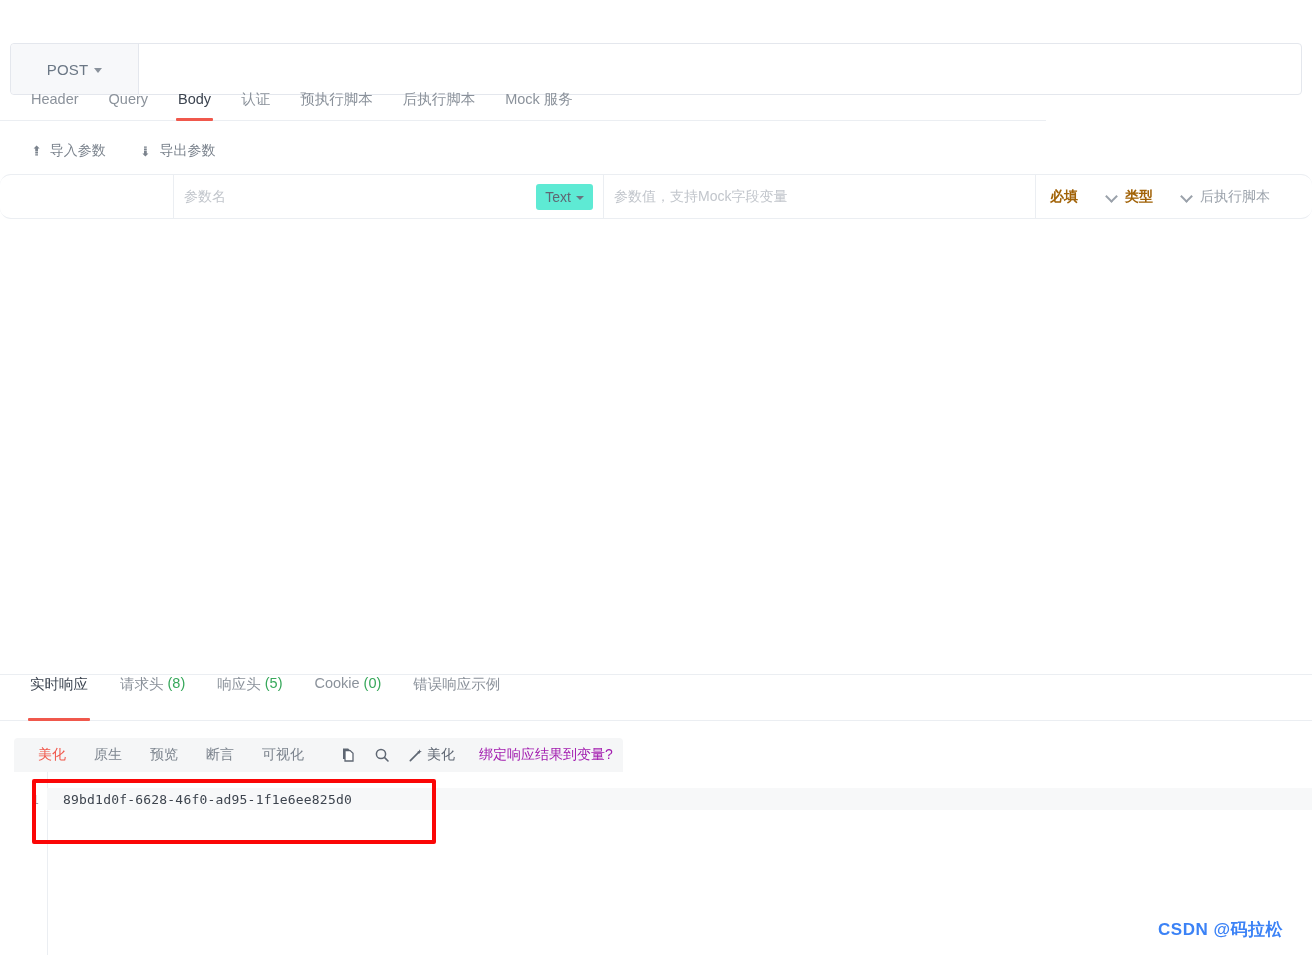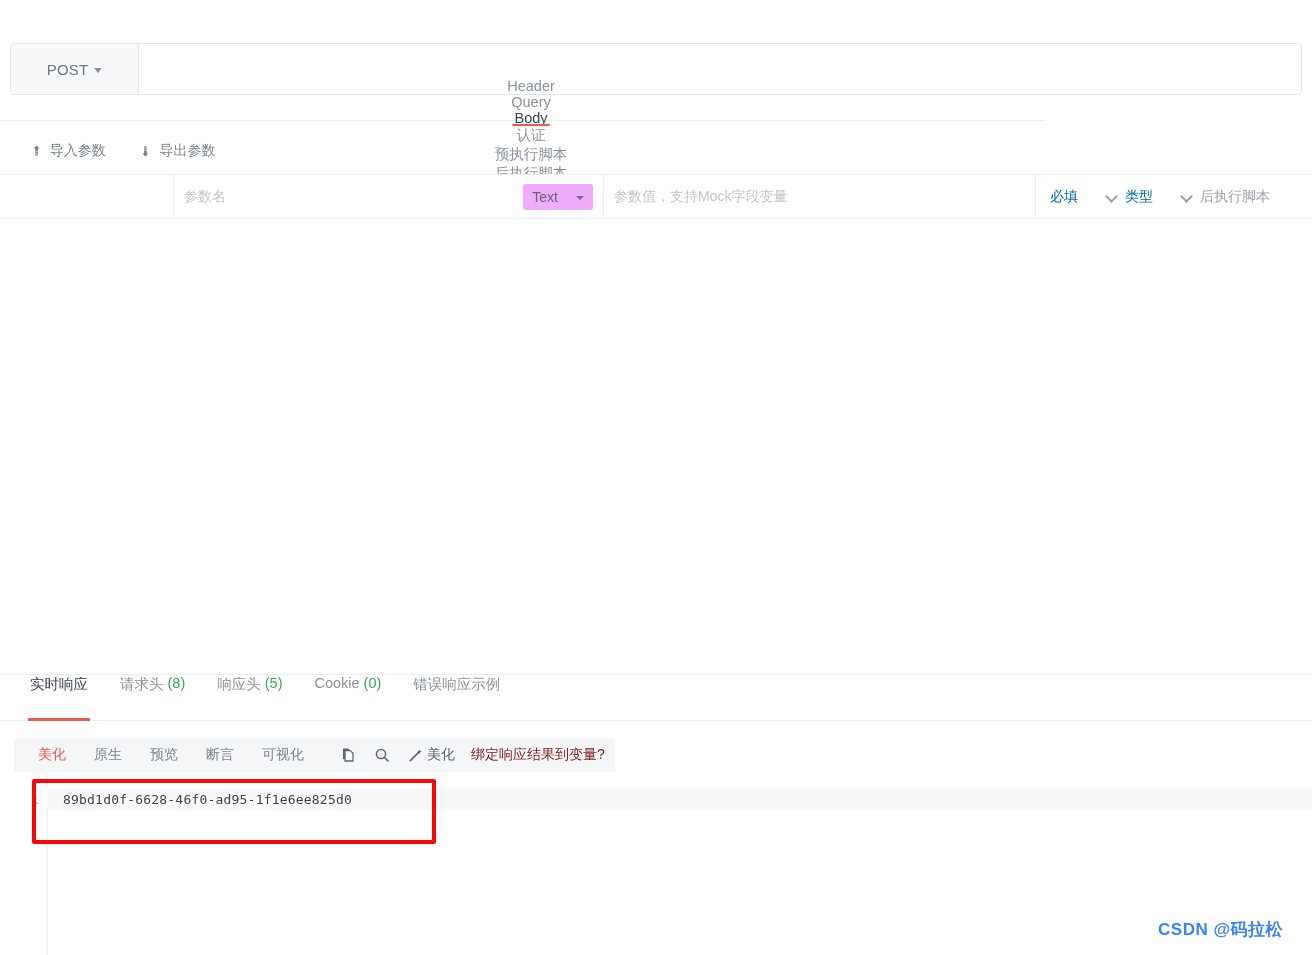--- a/index.html
+++ b/index.html
@@ -49,21 +49,20 @@
     cursor: text;
   }
 
   
   .req-tabs {
     position: absolute; left: 0; top: 78px;
     width: 1046px; height: 43px;
     border-bottom: 1px solid #ebeef2;
     display: flex; align-items: center;
     padding-left: 16px;
-    flex-direction: column;
   }
   .rt {
     position: relative;
     height: 43px;
     display: flex; align-items: center;
     padding: 0 15px;
     font-size: 14.5px;
     color: #8b929b;
     cursor: pointer;
     white-space: nowrap;
@@ -94,32 +93,33 @@
   .arrow-glyph { font-size: 14px; color: #7b838d; line-height: 1; }
 
   
   .paramRow {
     position: absolute; left: 0; top: 174px;
     width: 1312px; height: 45px;
     border-top: 1px solid #ebeef2;
     border-bottom: 1px solid #ebeef2;
     display: flex; align-items: stretch;
     background: #fff;
+    border-radius: 11px;
   }
   .pcell { display: flex; align-items: center; height: 100%; }
   .pc-check { width: 174px; border-right: 1px solid #ebeef2; }
   .pc-name {
     width: 430px; border-right: 1px solid #ebeef2;
     padding-left: 10px;
     justify-content: space-between;
   }
   .ph { font-size: 14px; color: #c2c6cc; }
   .typePill {
-    display: flex; align-items: center; gap: 18px;
-    background: #f0abfc;
+    display: flex; align-items: center; gap: 5px;
+    background: #5eead4;
     border-radius: 3px;
     padding: 5px 9px;
     margin-right: 10px;
     cursor: pointer;
   }
   .typePill .t { font-size: 14px; color: #5f6773; }
   .caret-sm {
     width: 0; height: 0;
     border-left: 4px solid transparent;
     border-right: 4px solid transparent;
@@ -134,21 +134,21 @@
     flex: 1;
     padding-left: 14px;
     gap: 0;
   }
   .selGroup {
     display: flex; align-items: center;
     gap: 8px;
     cursor: pointer;
   }
   .selGroup .lbl { font-size: 14px; color: #9ba2ab; }
-  .selGroup .lbl.dark { color: #0369a1; }
+  .selGroup .lbl.dark { color: #a16207; font-weight: bold; }
   .chev {
     width: 11px; height: 11px;
     position: relative;
   }
   .chev::after {
     content: "";
     position: absolute; left: 1px; top: 1px;
     width: 7px; height: 7px;
     border-right: 2px solid #9aa1aa;
     border-bottom: 2px solid #9aa1aa;
@@ -219,23 +219,23 @@
     gap: 18px;
     padding-left: 22px;
   }
   .ic { cursor: pointer; display: flex; align-items: center; }
   .wand-btn {
     display: flex; align-items: center; gap: 4px;
     cursor: pointer;
     font-size: 14px; color: #5f6773;
   }
   .bindLink {
-    font-size: 14px; color: #7f1d1d;
-    cursor: pointer;
-    margin-left: 16px;
+    font-size: 14px; color: #a21caf;
+    cursor: pointer;
+    margin-left: 24px;
     white-space: nowrap;
   }
 
   
   .editor {
     position: absolute; left: 14px; top: 772px;
     width: 1298px; height: 183px;
     background: #fff;
   }
   .gutterLine {

